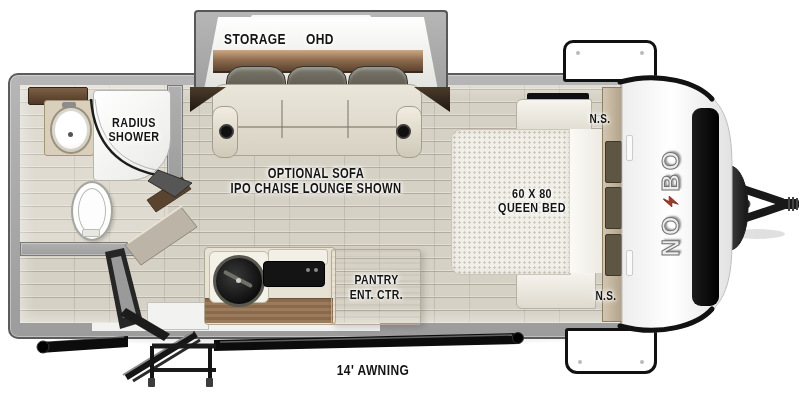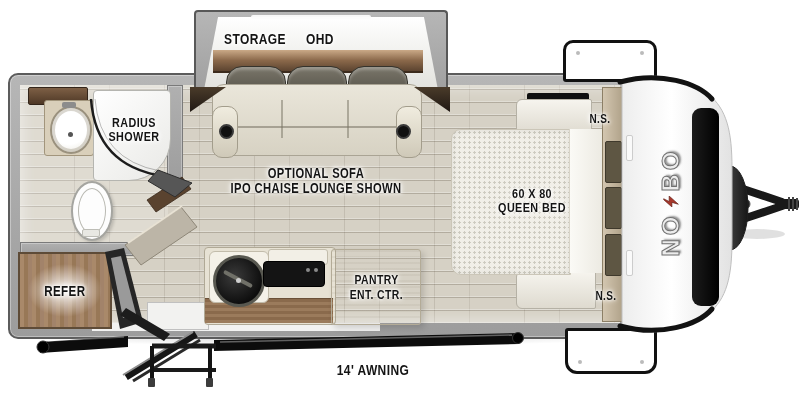--- a/index.html
+++ b/index.html
@@ -147,24 +147,20 @@
   <div class="abs sink z2">
       <span class="drain"></span>
     </div>
   <div class="abs faucet z2"></div>
   <div class="abs shower-pan z2"></div>
   <div class="abs toilet z2">
     <div class="lid"></div>
     <div class="hinge"></div>
   </div>
 
-  <div class="abs refer z2">
-    <div class="glow"></div>
-    <span class="glabel" style="position:relative;font-size:14.5px;">REFER</span>
-  </div>
 
   <div class="abs landing z2"></div>
 
   <div class="abs counter z2"></div>
   <div class="abs counter-wood z2"></div>
   <div class="abs sink-unit z2"></div>
   <div class="abs ksink z3">
     <span class="blade"></span>
     <span class="dot"></span>
   </div>

